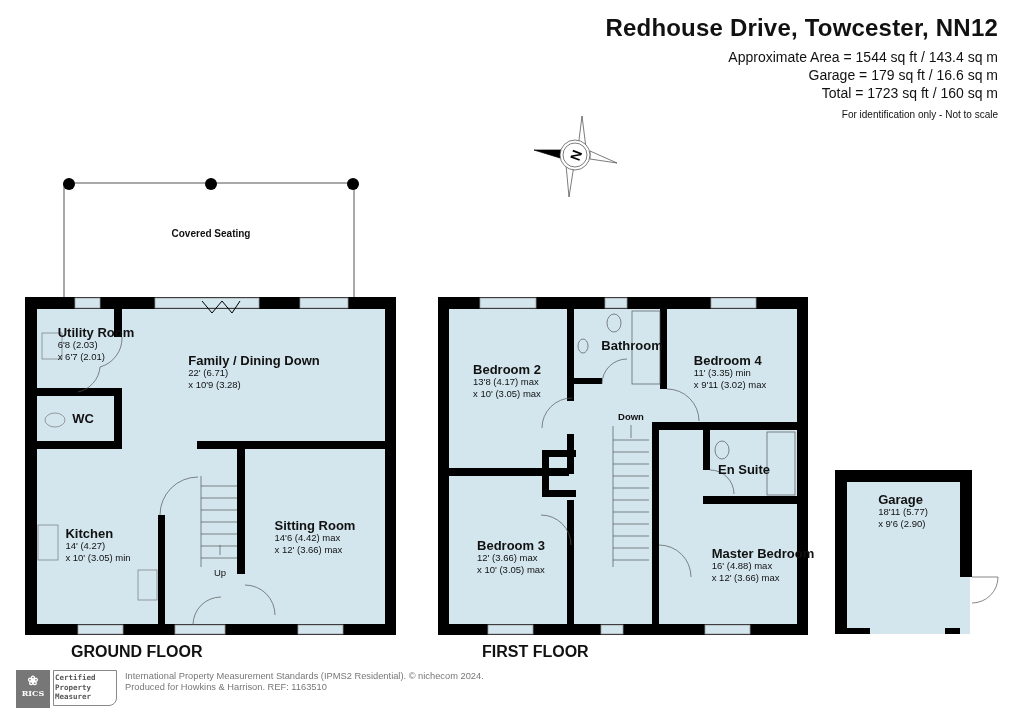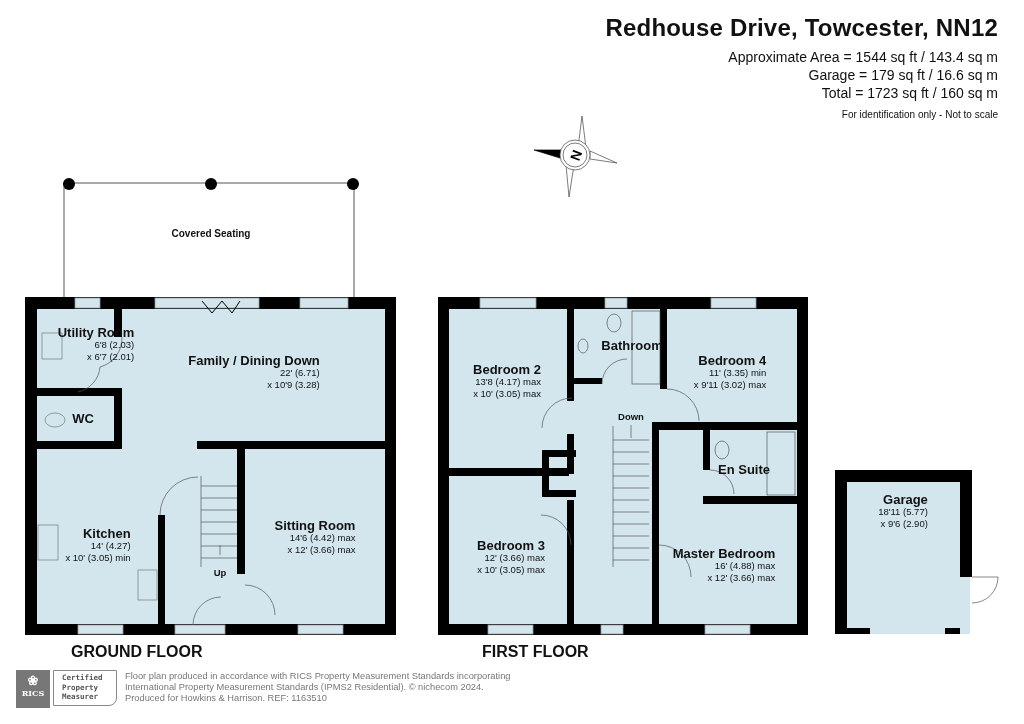--- a/index.html
+++ b/index.html
@@ -2,26 +2,26 @@
 <html><head>
 <meta charset="utf-8">
 <style>
   html,body{margin:0;padding:0;background:#fff;}
   body{width:1024px;height:724px;position:relative;overflow:hidden;font-family:"Liberation Sans",sans-serif;color:#111;}
   .abs{position:absolute;}
   .title{right:26px;top:14px;font-size:24px;font-weight:bold;letter-spacing:0.2px;text-align:center;}
   .area{right:26px;font-size:14px;}
   .note{right:26px;top:109px;font-size:10px;}
   svg.plan{position:absolute;left:0;top:0;}
-  .lbl{position:absolute;text-align:right;font-size:9.5px;line-height:12px;transform:translateX(-50%);white-space:nowrap;}
+  .lbl{position:absolute;text-align:left;font-size:9.5px;line-height:12px;transform:translateX(-50%);white-space:nowrap;}
   .lbl b{display:block;font-size:13px;}
   .floor{font-size:16px;font-weight:bold;margin-left:45px;}
   .rics{left:16px;top:670px;width:103px;height:38px;}
   .rics-logo{position:absolute;left:0;top:0;width:34px;height:38px;background:#777;color:#fff;font-family:"DejaVu Serif",serif;font-size:8px;font-weight:bold;text-align:center;}
-  .rics-box{position:absolute;left:37px;top:0;width:64px;height:36px;border:1px solid #888;border-radius:0 0 8px 0;font-family:"DejaVu Sans Mono",monospace;font-size:7.5px;font-weight:bold;color:#555;line-height:9.5px;padding:2px 0 0 8px;box-sizing:border-box;}
+  .rics-box{position:absolute;left:37px;top:0;width:64px;height:36px;border:1px solid #888;border-radius:0 0 8px 0;font-family:"DejaVu Sans Mono",monospace;font-size:7.5px;font-weight:bold;color:#555;line-height:9.5px;padding:2px 0 0 1px;box-sizing:border-box;}
   .foot{left:125px;top:671px;font-size:9.3px;color:#777;line-height:11px;}
 </style>
 </head>
 <body>
 
 <div class="abs title">Redhouse Drive, Towcester, NN12</div>
 <div class="abs area" style="top:49px">Approximate Area = 1544 sq ft / 143.4 sq m</div>
 <div class="abs area" style="top:67px">Garage = 179 sq ft / 16.6 sq m</div>
 <div class="abs area" style="top:85px">Total = 1723 sq ft / 160 sq m</div>
 <div class="abs note">For identification only - Not to scale</div>
@@ -194,21 +194,21 @@
 <div class="lbl" style="left:98px;top:528px">
   <b>Kitchen</b>
   <span>14' (4.27)</span><br>
   <span>x 10' (3.05) min</span>
 </div>
 <div class="lbl" style="left:315px;top:520px">
   <b>Sitting Room</b>
   <span>14'6 (4.42) max</span><br>
   <span>x 12' (3.66) max</span>
 </div>
-<div class="lbl" style="left:220px;top:567px;font-weight:bold">Up</div>
+<div class="lbl" style="left:220px;top:567px;font-weight:normal">Up</div>
 
 <div class="lbl" style="left:507px;top:364px">
   <b>Bedroom 2</b>
   <span>13'8 (4.17) max</span><br>
   <span>x 10' (3.05) max</span>
 </div>
 <div class="lbl" style="left:632px;top:340px">
   <b>Bathroom</b>
 </div>
 <div class="lbl" style="left:730px;top:355px">
@@ -217,21 +217,21 @@
   <span>x 9'11 (3.02) max</span>
 </div>
 <div class="lbl" style="left:744px;top:464px">
   <b>En Suite</b>
 </div>
 <div class="lbl" style="left:511px;top:540px">
   <b>Bedroom 3</b>
   <span>12' (3.66) max</span><br>
   <span>x 10' (3.05) max</span>
 </div>
-<div class="lbl" style="left:724px;top:548px">
+<div class="lbl" style="left:763px;top:548px">
   <b>Master Bedroom</b>
   <span>16' (4.88) max</span><br>
   <span>x 12' (3.66) max</span>
 </div>
 <div class="lbl" style="left:631px;top:411px;font-weight:bold">Down</div>
 
 <div class="lbl" style="left:903px;top:494px">
   <b>Garage</b>
   <span>18'11 (5.77)</span><br>
   <span>x 9'6 (2.90)</span>
@@ -245,16 +245,15 @@
     <div style="font-size:13px;margin-top:3px">❀</div>
     <div>RICS</div>
   </div>
   <div class="rics-box">
     <div>Certified</div>
     <div>Property</div>
     <div>Measurer</div>
   </div>
 </div>
 <div class="abs foot">
-  <div>Floor plan produced in accordance with RICS Property Measurement Standards incorporating</div>
   <div>International Property Measurement Standards (IPMS2 Residential).   © nichecom 2024.</div>
   <div>Produced for Howkins &amp; Harrison.   REF: 1163510</div>
 </div>
 
 </body></html>

